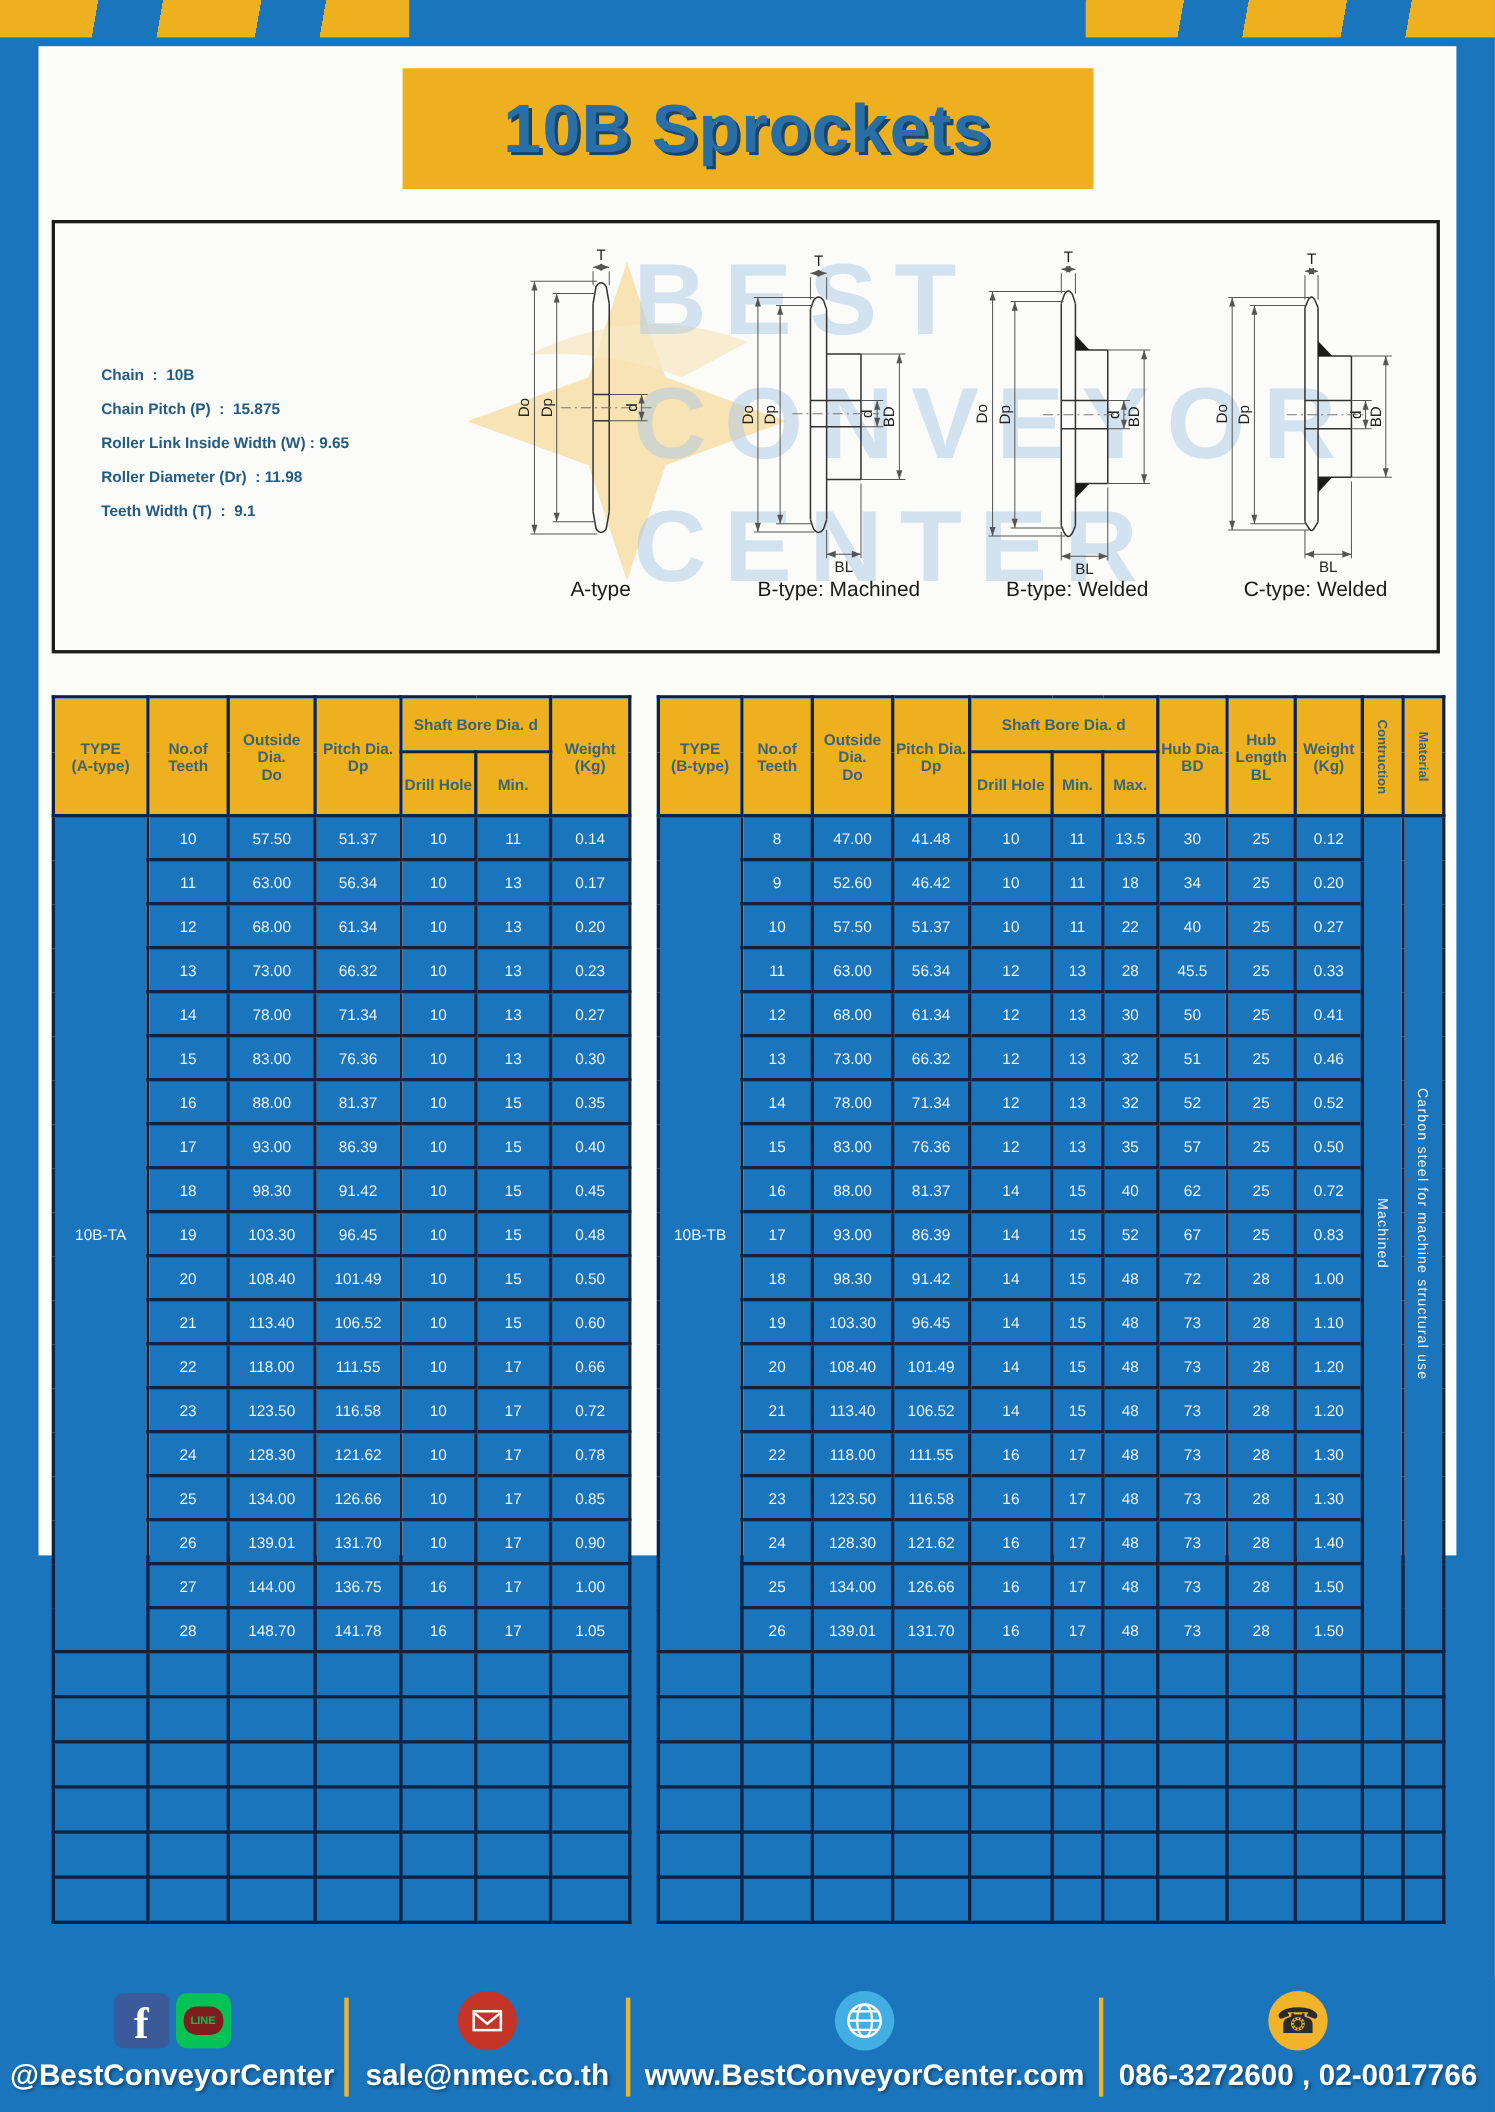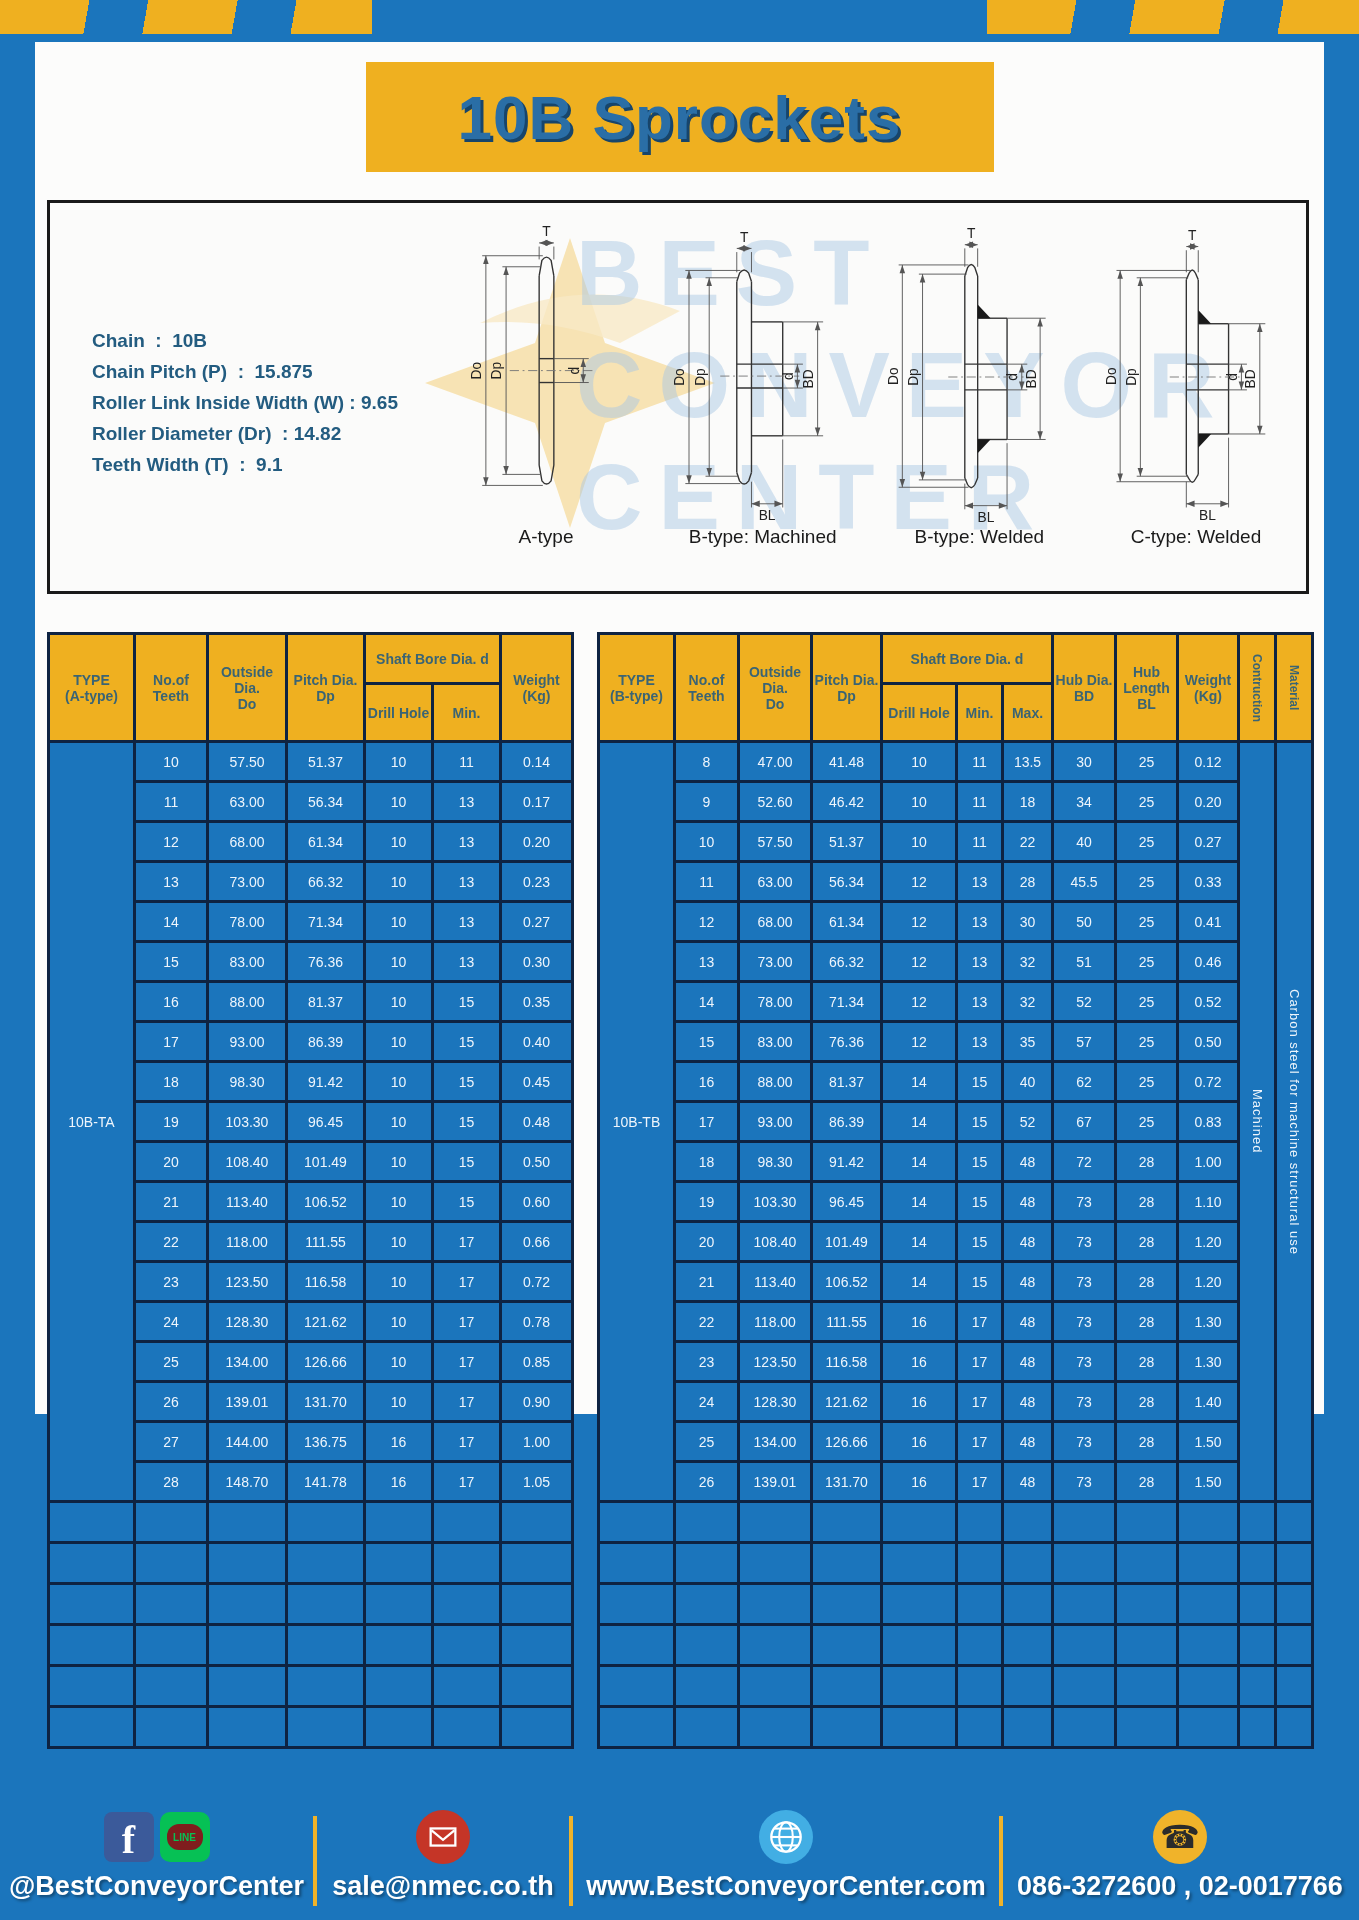--- a/index.html
+++ b/index.html
@@ -17,21 +17,21 @@
 
   
   .title-box { position:absolute; left:50%; transform:translateX(-50%); top:20px; width:628px; height:110px;
     background:#efb020; display:flex; align-items:center; justify-content:center; }
   .title-text { font-size:62px; font-weight:bold; color:#2a6ea6; text-shadow:3px 3px 0 #17456b; letter-spacing:1px; }
 
   
   .diagram-box { position:absolute; left:12px; top:158px; width:1262px; height:394px;
     background:#fbfbfa; border:3px solid #1a1a1a; overflow:hidden; }
   .specs { position:absolute; left:42px; top:122px; z-index:3; }
-  .spec-line { font-size:19px; font-weight:bold; color:#235c80; line-height:31px; white-space:pre; }
+  .spec-line { font-size:14px; font-weight:bold; color:#235c80; line-height:31px; white-space:pre; }
 
   .watermark { position:absolute; inset:0; z-index:1; }
   .wm-star { position:absolute; left:370px; top:30px; opacity:.40; }
   .wm-text { position:absolute; left:526px; top:14px; font-weight:bold; font-size:92px; letter-spacing:16px;
     line-height:112px; color:rgba(168,199,228,.48); white-space:nowrap; }
 
   .diagrams { position:absolute; left:392px; top:16px; right:6px; display:flex; justify-content:space-between; z-index:2; }
   .diag { width:208px; display:flex; flex-direction:column; align-items:center; }
   .diag svg { width:205px; height:305px; }
   .diag-caption { font-size:19px; color:#1a1a1a; margin-top:2px; }
@@ -103,21 +103,21 @@
           <div>BEST</div>
           <div>CONVEYOR</div>
           <div>CENTER</div>
         </div>
       </div>
 
       <div class="specs">
         <div class="spec-line">Chain  :  10B</div>
         <div class="spec-line">Chain Pitch (P)  :  15.875</div>
         <div class="spec-line">Roller Link Inside Width (W) : 9.65</div>
-        <div class="spec-line">Roller Diameter (Dr)  : 14.82</div>
+        <div class="spec-line">Roller Diameter (Dr)  : 11.98</div>
         <div class="spec-line">Teeth Width (T)  :  9.1</div>
       </div>
 
       <div class="diagrams">
         <div class="diag">
           <svg class="diag-svg" viewBox="0 0 200 332">
               <line x1="92" y1="62" x2="92" y2="268" class="part"></line>
               <line x1="108" y1="62" x2="108" y2="268" class="part"></line>
               <path d="M92,62 L95,45 Q100,38 105,45 L108,62" class="part"></path>
               <path d="M92,268 L95,285 Q100,292 105,285 L108,268" class="part"></path>

